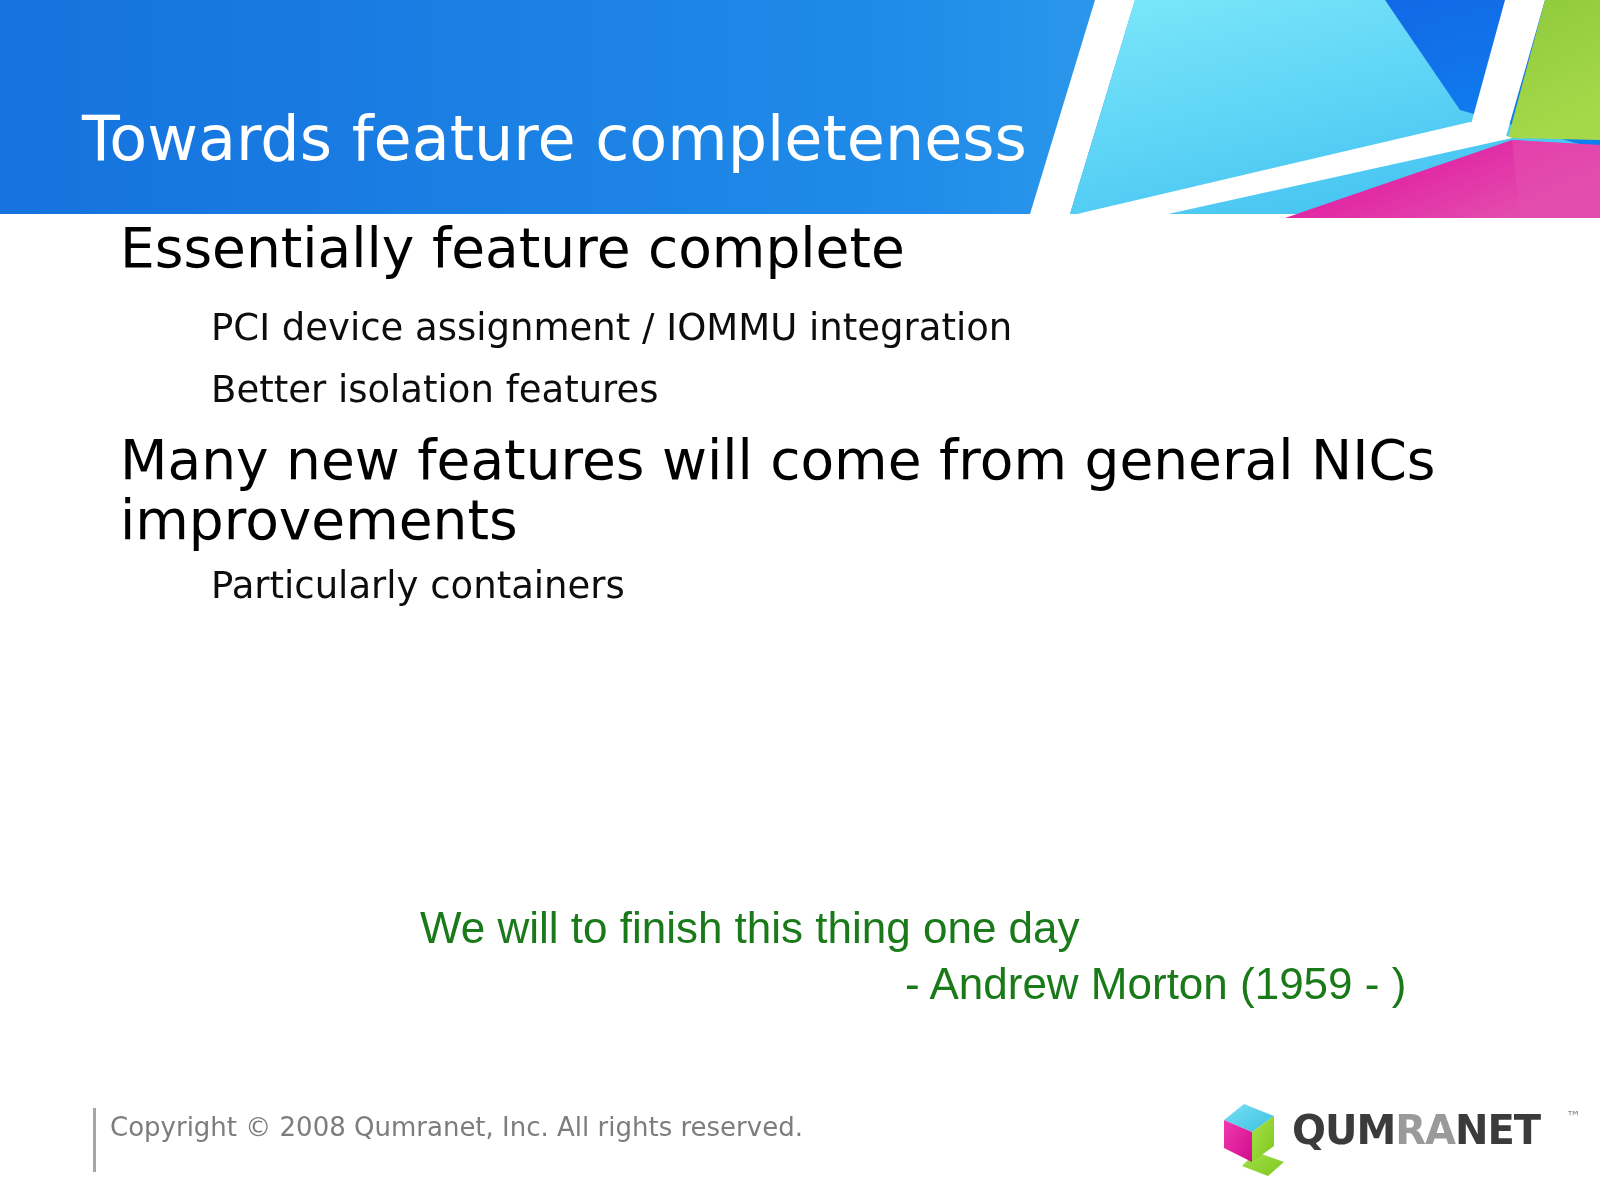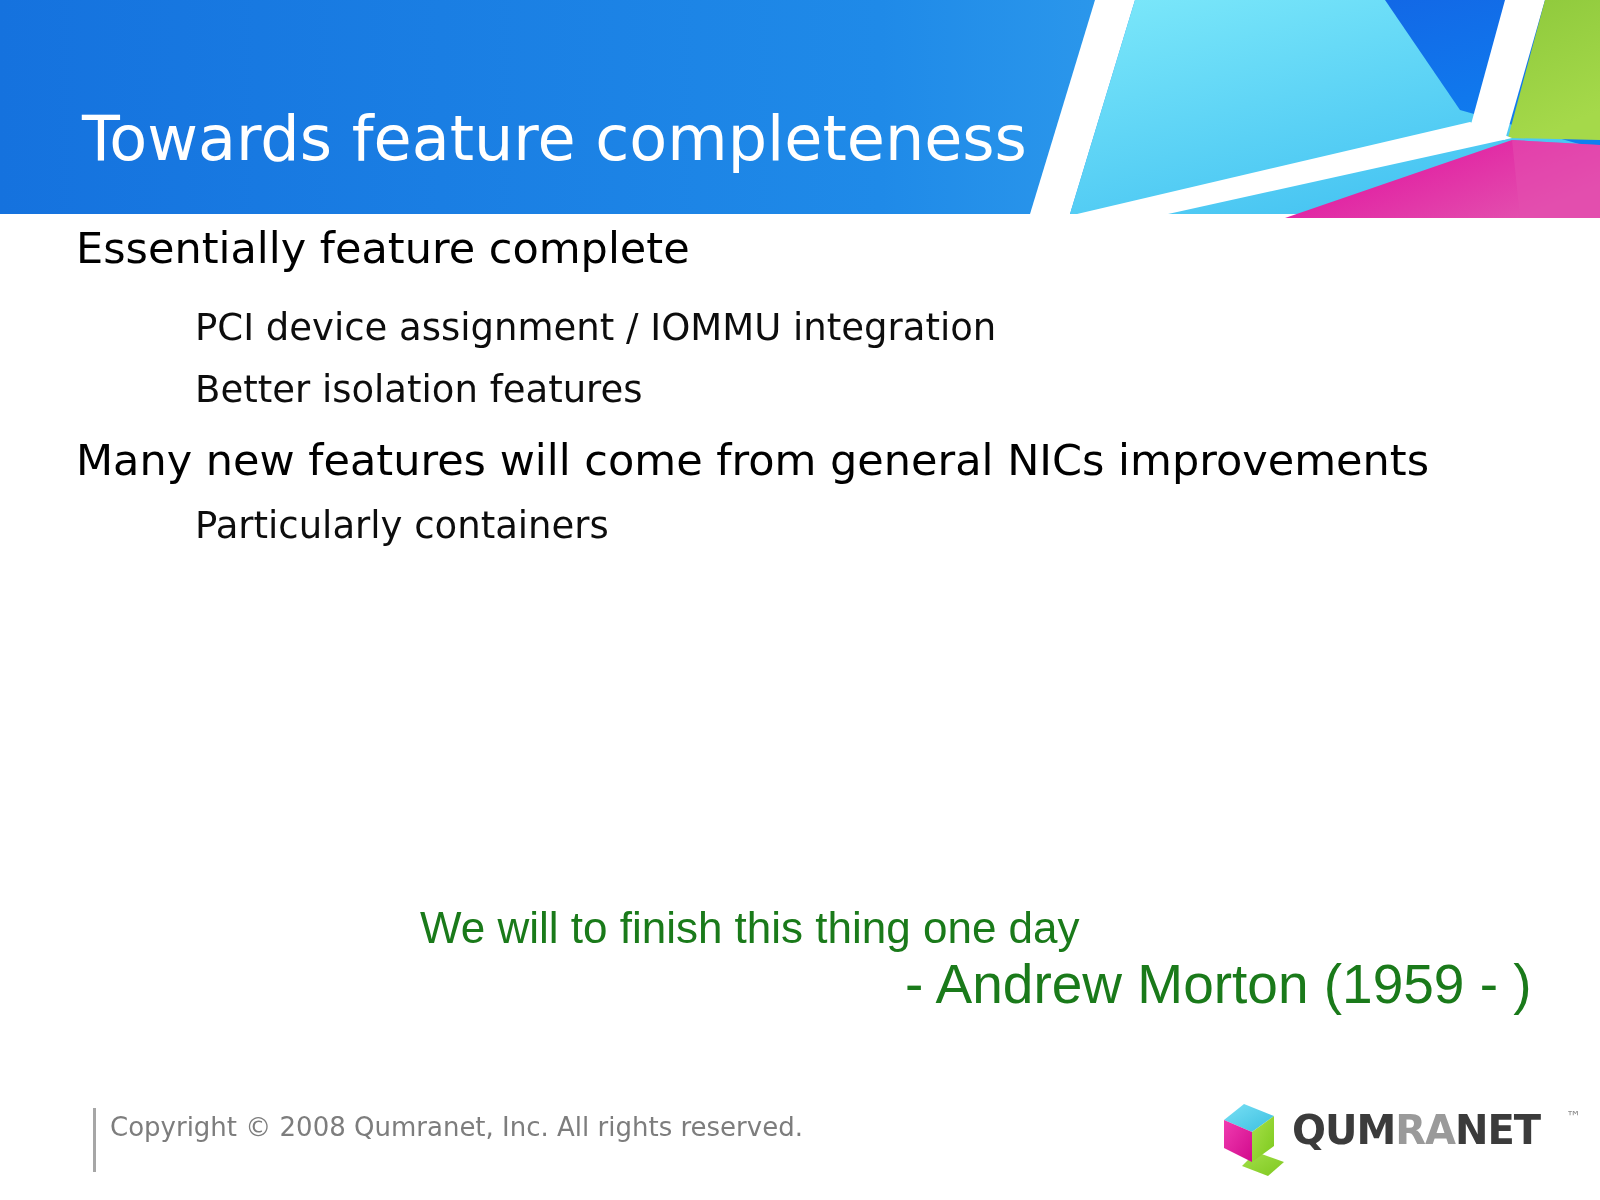--- a/index.html
+++ b/index.html
@@ -64,37 +64,37 @@
 
   .bullet-list {
     list-style: none;
     margin: 0;
     padding: 0;
   }
 
   .b1 {
     position: relative;
     margin: 0 0 24px 0;
-    padding-left: 76px;
-    font-family: "DejaVu Sans", sans-serif;
-    font-size: 43px;
+    padding-left: 120px;
+    font-family: "DejaVu Sans", sans-serif;
+    font-size: 55px;
     line-height: 60px;
     color: #000000;
     max-width: 1400px;
   }
   .b1.tight { margin-bottom: 10px; }
 
   .b2-list {
     list-style: none;
     margin: 6px 0 14px 0;
     padding: 0;
   }
   .b2 {
     position: relative;
-    margin: 0 0 10px 0;
+    margin: 0 0 10px 16px;
     padding-left: 195px;
     font-family: "DejaVu Sans", sans-serif;
     font-size: 37px;
     line-height: 52px;
     color: #0d0d0d;
   }
 
   
   .bmark {
     position: absolute;
@@ -131,21 +131,21 @@
   .quote-line {
     font-family: "Liberation Sans", sans-serif;
     font-size: 44px;
     line-height: 56px;
     color: #1a7a1a;
     margin: 0;
     padding-left: 420px;
   }
   .quote-attrib {
     font-family: "Liberation Sans", sans-serif;
-    font-size: 55px;
+    font-size: 44px;
     line-height: 56px;
     color: #1a7a1a;
     margin: 0;
     padding-left: 905px;
   }
 
   
   .footer {
     position: absolute;
     left: 0;

